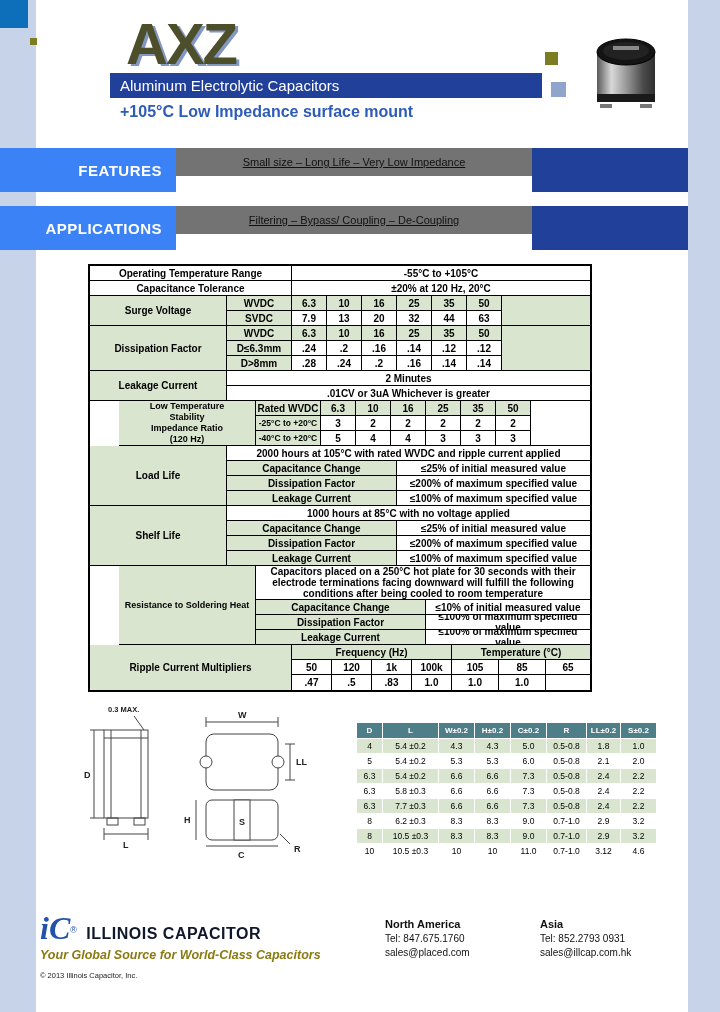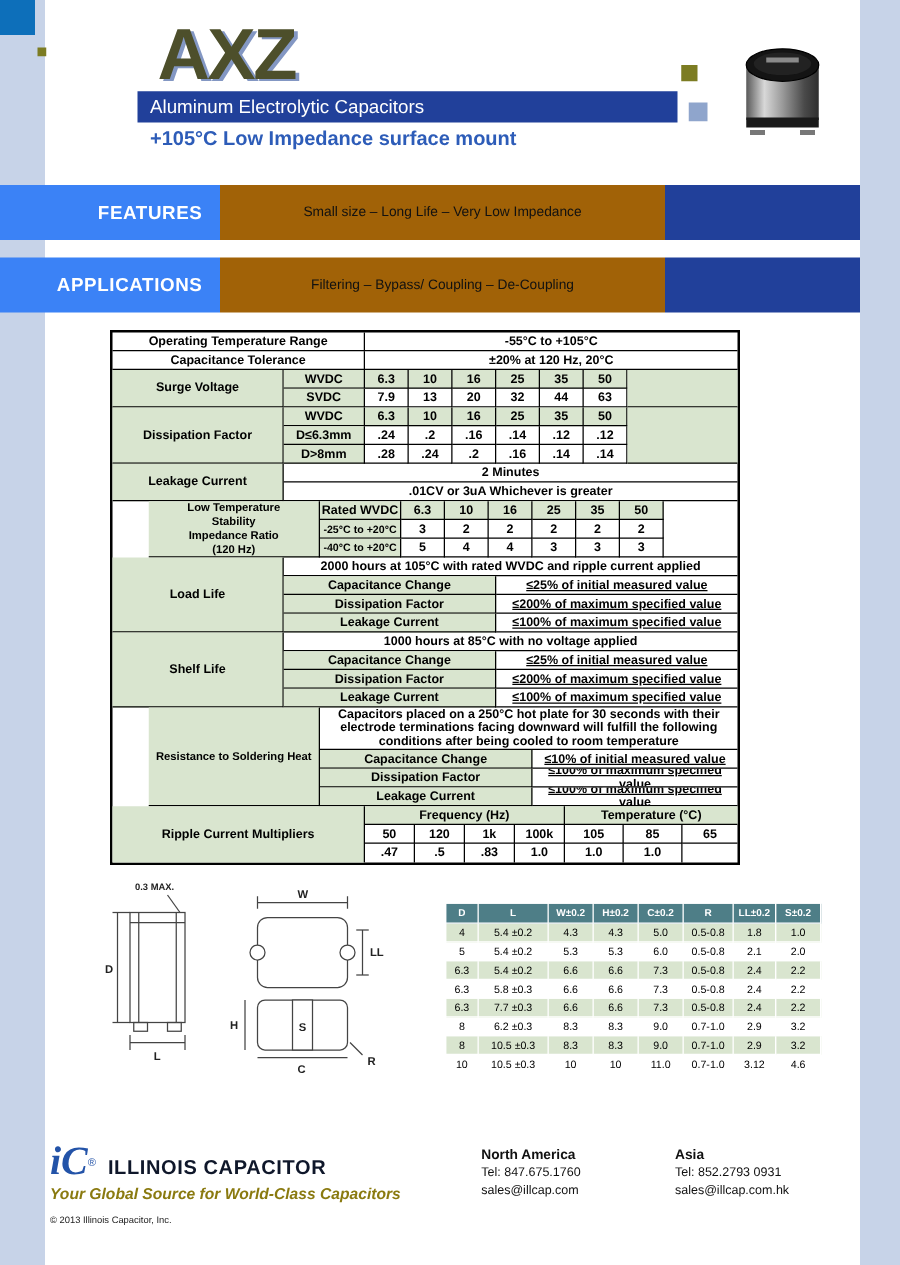--- a/index.html
+++ b/index.html
@@ -19,21 +19,21 @@
   
   .product-code { position:absolute; left:126px; top:10px; font-size:58px; font-weight:900; letter-spacing:-2px; color:#4d4f2b; text-shadow:3px 2px 0 rgba(100,125,180,.8); }
   .banner { position:absolute; left:110px; top:73px; width:432px; height:25px; background:#21409a; color:#fff; font-weight:normal; font-size:15px; line-height:25px; padding-left:10px; }
   .subtitle { position:absolute; left:120px; top:103px; color:#2d5cb8; font-size:16px; font-weight:bold; }
   .cap-photo { position:absolute; left:585px; top:22px; }
 
   
   .bandrow { position:absolute; left:0; width:720px; height:44px; }
   .band-features { top:148px; } .band-applications { top:206px; }
   .band-label { position:absolute; left:0; top:0; width:176px; height:44px; background:#3b82f6; color:#fff; font-size:15px; font-weight:bold; display:flex; align-items:center; justify-content:flex-end; padding-right:14px; letter-spacing:.5px; }
-  .band-text { position:absolute; left:176px; top:0; width:356px; height:44px; background:#a16207; display:flex; align-items:center; justify-content:center; font-size:11px; color:#111; }
+  .band-text { position:absolute; left:176px; top:0; width:356px; height:28px; background:#737373; display:flex; align-items:center; justify-content:center; font-size:11px; color:#111;text-decoration:underline; }
   .band-accent { position:absolute; left:532px; top:0; width:156px; height:44px; background:#21409a; }
 
   
   .spec { position:absolute; left:88px; top:264px; width:504px; border:2px solid #000; background:#fff; font-weight:bold; }
   .spec .cell { border-right:1px solid #000; border-bottom:1px solid #000; display:flex; align-items:center; justify-content:center; text-align:center; font-size:10px; line-height:11px; overflow:hidden; padding:0 1px; }
   .trow { display:flex; height:15px; }
   .sec { display:flex; }
   .rows { display:flex; flex-direction:column; }
   .rows.w275 { width:275px; flex:none; }
   .rows.fillrows { flex:1; }
@@ -49,21 +49,21 @@
   .tnum { width:47px; flex:none; }
   .fill { flex:1; }
   .filler { flex:1; border-right:none !important; }
   .green { background:#d9e5cf; }
   .nr { border-right:none !important; }
   .nb { border-bottom:none !important; }
   .pre { white-space:pre-line; }
   .fs9 { font-size:9px !important;margin-left:29px; }
   .xs { font-size:8.5px !important; }
   .cond { font-size:9px; line-height:10.5px; padding:0 6px; }
-  .val { justify-content:flex-start; text-align:left; padding-left:5px; font-size:9.5px;text-decoration:underline; }
+  .val { justify-content:flex-start; text-align:left; padding-left:5px; font-size:9.5px; }
   .p95 { font-size:9.5px; }
   .group { display:flex; }
   .group.grow { flex:1; }
   .group.grow .cell:last-child { flex:1; width:auto; border-right:none; }
 
   
   .drawing { position:absolute; left:84px; top:700px; }
   .drawing line, .drawing rect, .drawing circle { stroke:#444; stroke-width:1; fill:none; }
   .drawing .whitefill { fill:#fff; }
   .drawing text { font-size:9px; font-weight:bold; fill:#222; font-family:"Liberation Sans", sans-serif; }
@@ -505,19 +505,19 @@
 <div class="footer-logo">
   <span class="logo-ic">iC</span><span class="logo-reg">®</span>
   <span class="logo-name">ILLINOIS CAPACITOR</span>
 </div>
 <div class="tagline">Your Global Source for World-Class Capacitors</div>
 <div class="copyright">© 2013 Illinois Capacitor, Inc.</div>
 
 <div class="contact na">
   <div class="c-title">North America</div>
   <div class="c-line">Tel: 847.675.1760</div>
-  <div class="c-line">sales@illcap.com</div>
+  <div class="c-line">sales@placed.com</div>
 </div>
 <div class="contact asia">
   <div class="c-title">Asia</div>
   <div class="c-line">Tel: 852.2793 0931</div>
   <div class="c-line">sales@illcap.com.hk</div>
 </div>
 
 </body></html>

